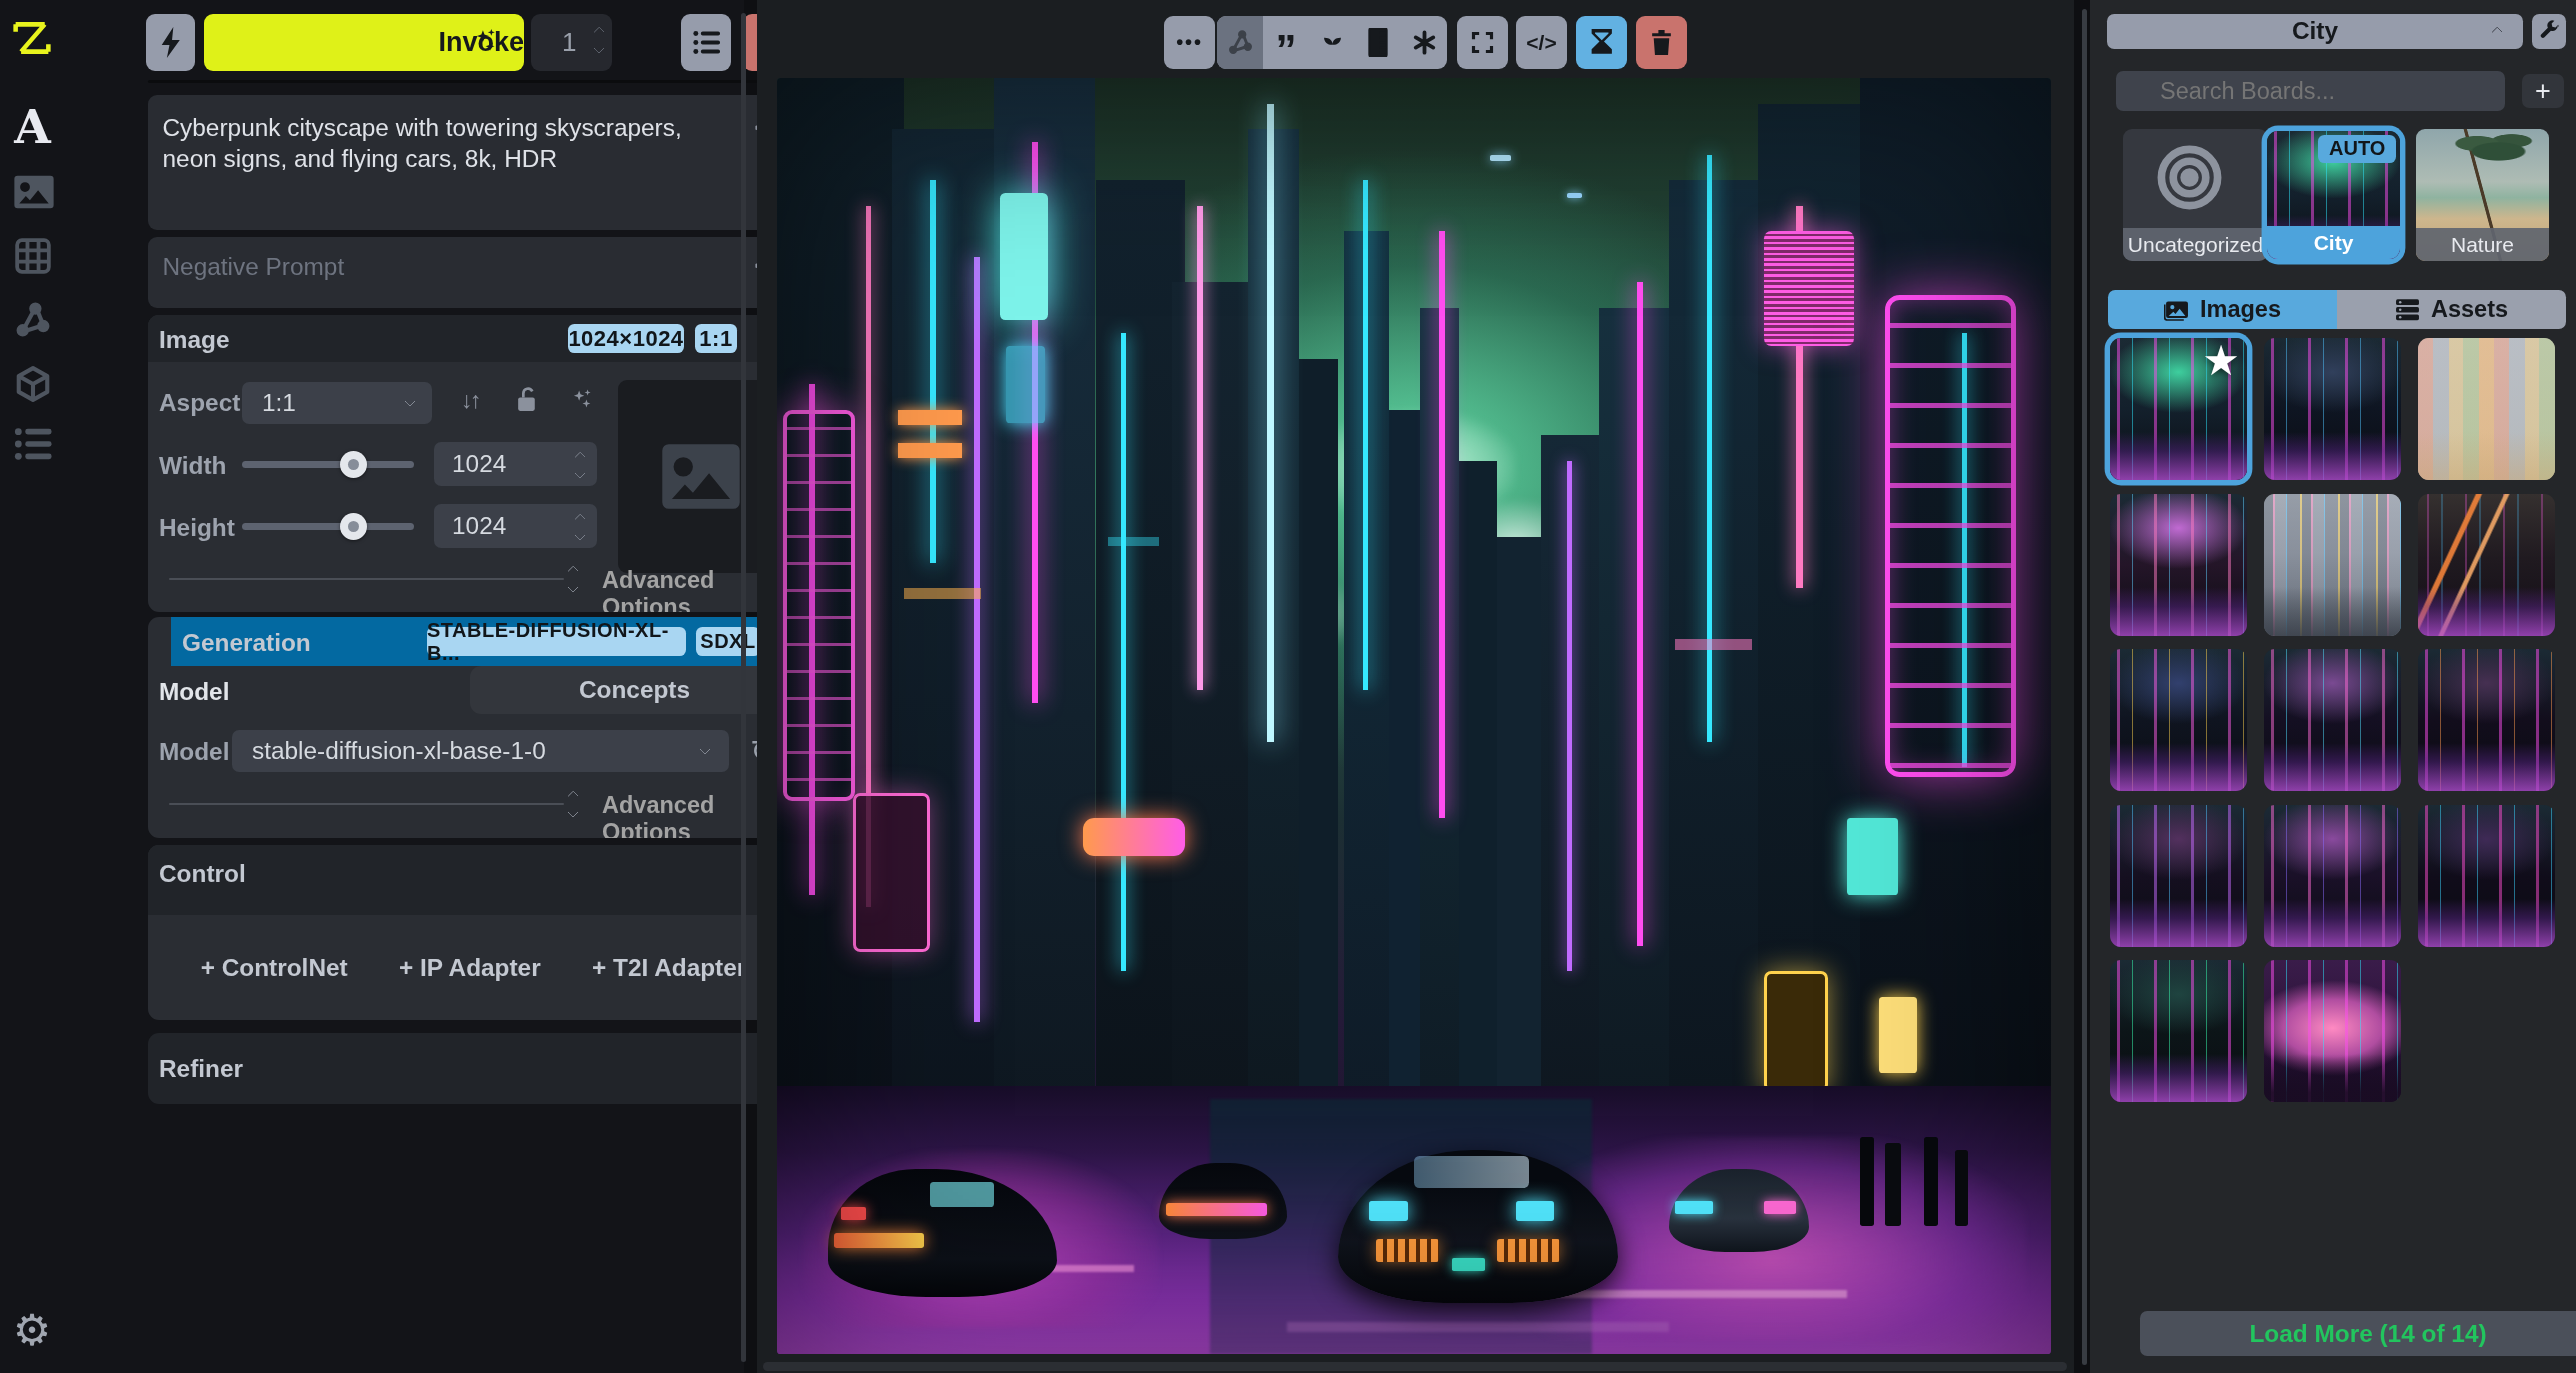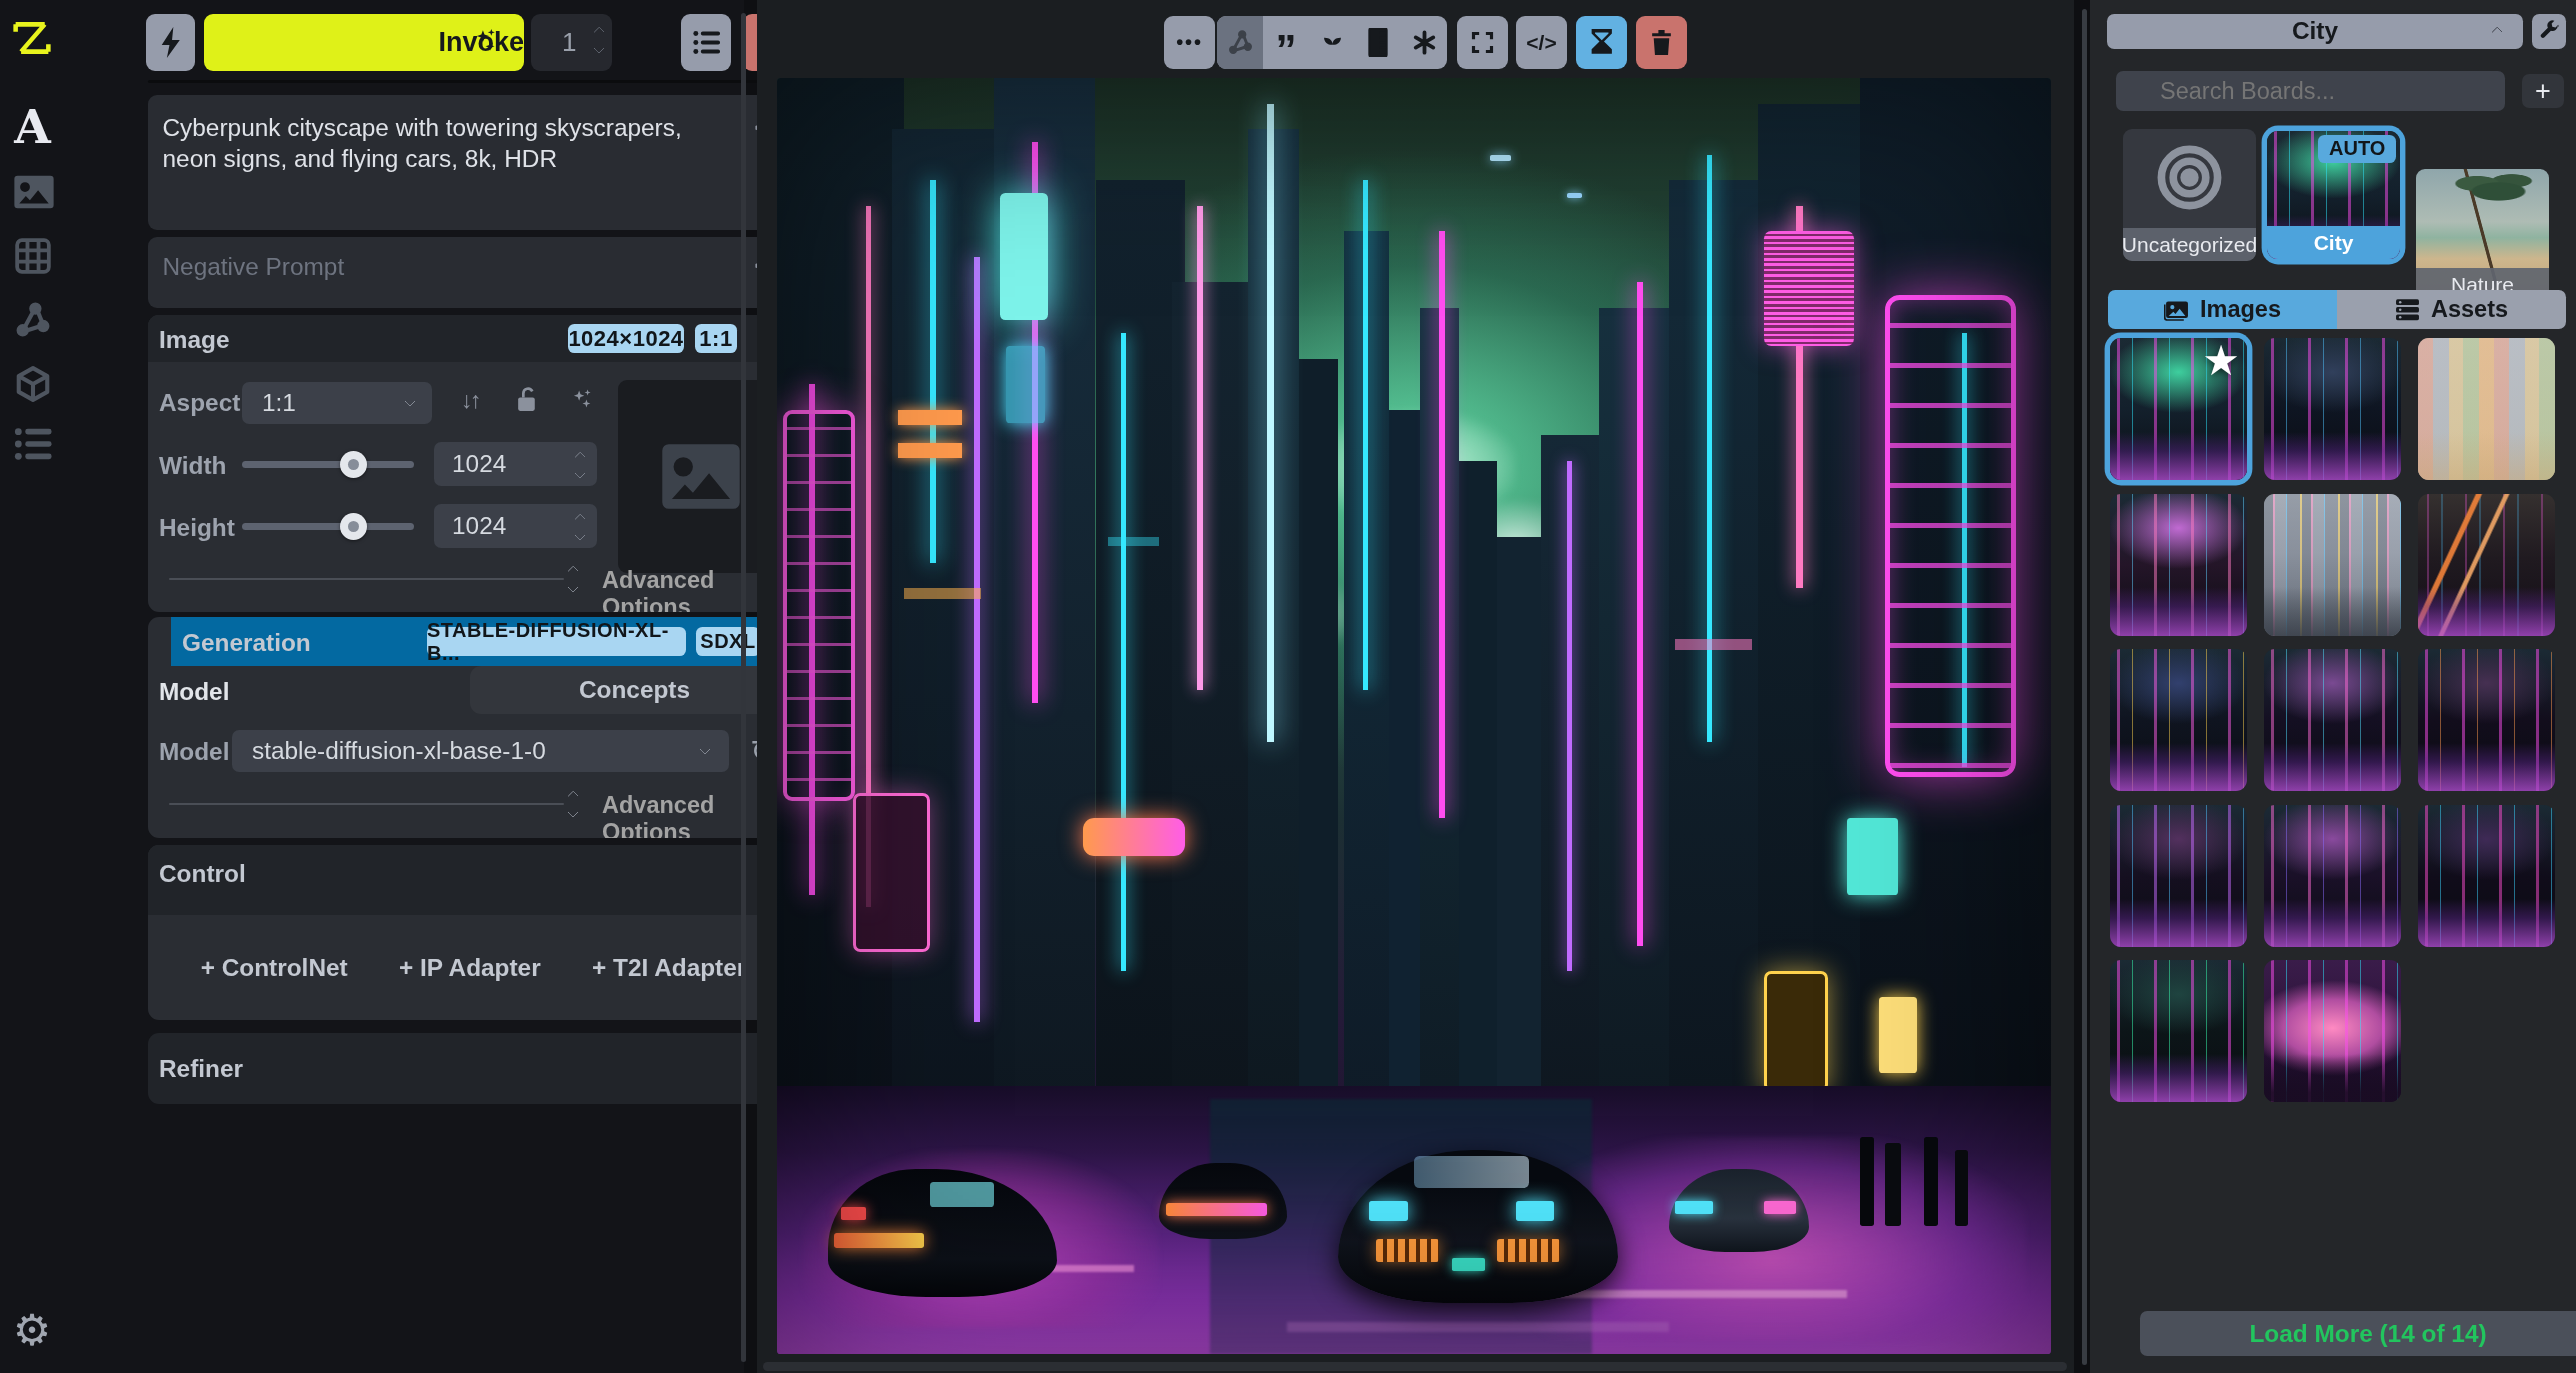--- a/index.html
+++ b/index.html
@@ -69,21 +69,21 @@
   .v-day{background:linear-gradient(180deg,#c2c8cf 0%,#a8aeb8 42%,#596069 100%);}
   .v-day::before{opacity:.5;background:repeating-linear-gradient(90deg,#5a6270 0 9px,#ff8ac2 9px 11px,#8a92a0 11px 22px,#4fc3ff 22px 23.5px,#6a7280 23.5px 36px,#ffd24d 36px 38px);}
   .v-day::after{background:linear-gradient(0deg,rgba(58,64,74,.85),transparent);}
   .v-laser{background:linear-gradient(180deg,#35302f 0%,#201a20 45%,#120d16 100%);}
   .v-laser::before{opacity:.85;background:
       linear-gradient(115deg, transparent 28%, #ff8a3c 29%, #ff8a3c 31%, transparent 32%, transparent 42%, #ffb06b 43%, #ffb06b 44.5%, transparent 45.5%),
       repeating-linear-gradient(90deg, transparent 0 9px, rgba(255,93,230,.35) 9px 11px, transparent 11px 23.5px, rgba(79,195,255,.3) 23.5px 25px, transparent 25px 38px);}
   .v-sunset{background:radial-gradient(ellipse 80% 45% at 50% 48%, #ff8ac2, #b04da0 45%, transparent 75%),
             linear-gradient(180deg,#3a1c4a 0%,#2a1238 55%,#140a20 100%);}
   .v-sunset::after{background:linear-gradient(0deg, rgba(26,12,36,.9) 20%, transparent);}
-  .nature-img{background:linear-gradient(180deg,#8fa6ab 0%,#aebcb4 40%,#8fb3a0 52%,#cdb68d 68%,#c0a377 100%);margin-top:40px;}
+  .nature-img{background:linear-gradient(180deg,#8fa6ab 0%,#aebcb4 40%,#8fb3a0 52%,#cdb68d 68%,#c0a377 100%);}
   .nature-img::before{content:"";position:absolute;inset:0;background:
       radial-gradient(ellipse 32% 11% at 62% 17%, #2f4f38 0 60%, transparent 66%),
       radial-gradient(ellipse 26% 9% at 46% 11%, #3a5a40 0 60%, transparent 66%),
       radial-gradient(ellipse 24% 8% at 72% 9%, #35543c 0 60%, transparent 66%),
       linear-gradient(75deg, transparent 49%, #4a3a28 49.5%, #4a3a28 51%, transparent 51.5%);}
 </style>
 </head>
 <body>
 
 <div id="app">
@@ -446,21 +446,21 @@
       <svg width="22" height="22" viewBox="0 0 24 24" fill="#16191d">
           <path d="M21.5 6.5a5.5 5.5 0 0 1-7.4 5.2L7 18.8a2.3 2.3 0 0 1-3.3-3.3l7.1-7.1A5.5 5.5 0 0 1 17.9.9l-3 3 .7 3.5 3.5.7 3-3c.3.7.4 1.5.4 2.4z"></path>
         </svg>
     </div>
 
     <div class="abs" style="left:26px;top:71px;width:389px;height:40px;background:#3f434c;border-radius:7.2px;display:flex;align-items:center;">
       <input style="background: transparent; border: none; outline: none; margin-left: 18px; width: 343px; font-size: 23.5px; color: rgb(201, 205, 213); font-family: &quot;Liberation Sans&quot;, sans-serif;" placeholder="Search Boards...">
     </div>
     <div class="abs" style="left:432px;top:74px;width:42px;height:34px;background:#32353b;border-radius:7.2px;display:flex;align-items:center;justify-content:center;font-size:27px;color:#e8eaef;">+</div>
 
-    <div class="board-tile" style="left:33px;">
+    <div class="board-tile" style="left:33px;padding-left:12px;">
       <svg width="71" height="71" viewBox="0 0 24 24" fill="none" stroke="#8d939e" stroke-width="2.6" style="position:absolute;left:31px;top:12.7px;">
         <circle cx="12" cy="12" r="9.5"></circle>
           <circle cx="12" cy="12" r="5.5"></circle>
           <circle cx="12" cy="12" r="1.8" fill="#8d939e"></circle>
       </svg>
       <span class="board-label">Uncategorized</span>
     </div>
     <div class="board-tile gthumb" style="left:177px;top:131px;width:133px;height:128px;--sky:#3ecf9e;--s1:#ff4df0;--s2:#2ee8ff;--base:#13202c;box-shadow:0 0 0 5.4px #4da3dc;border-radius:11px;">
       <span style="position:absolute;right:3.6px;top:3.6px;z-index:3;background:#58a9dd;color:#11161a;font-weight:800;font-size:20px;border-radius:6.3px;padding:2.7px 11px;">AUTO</span>
       <span class="board-label" style="background:#4da3dc;color:#fff;font-weight:700;z-index:2;">City</span>

